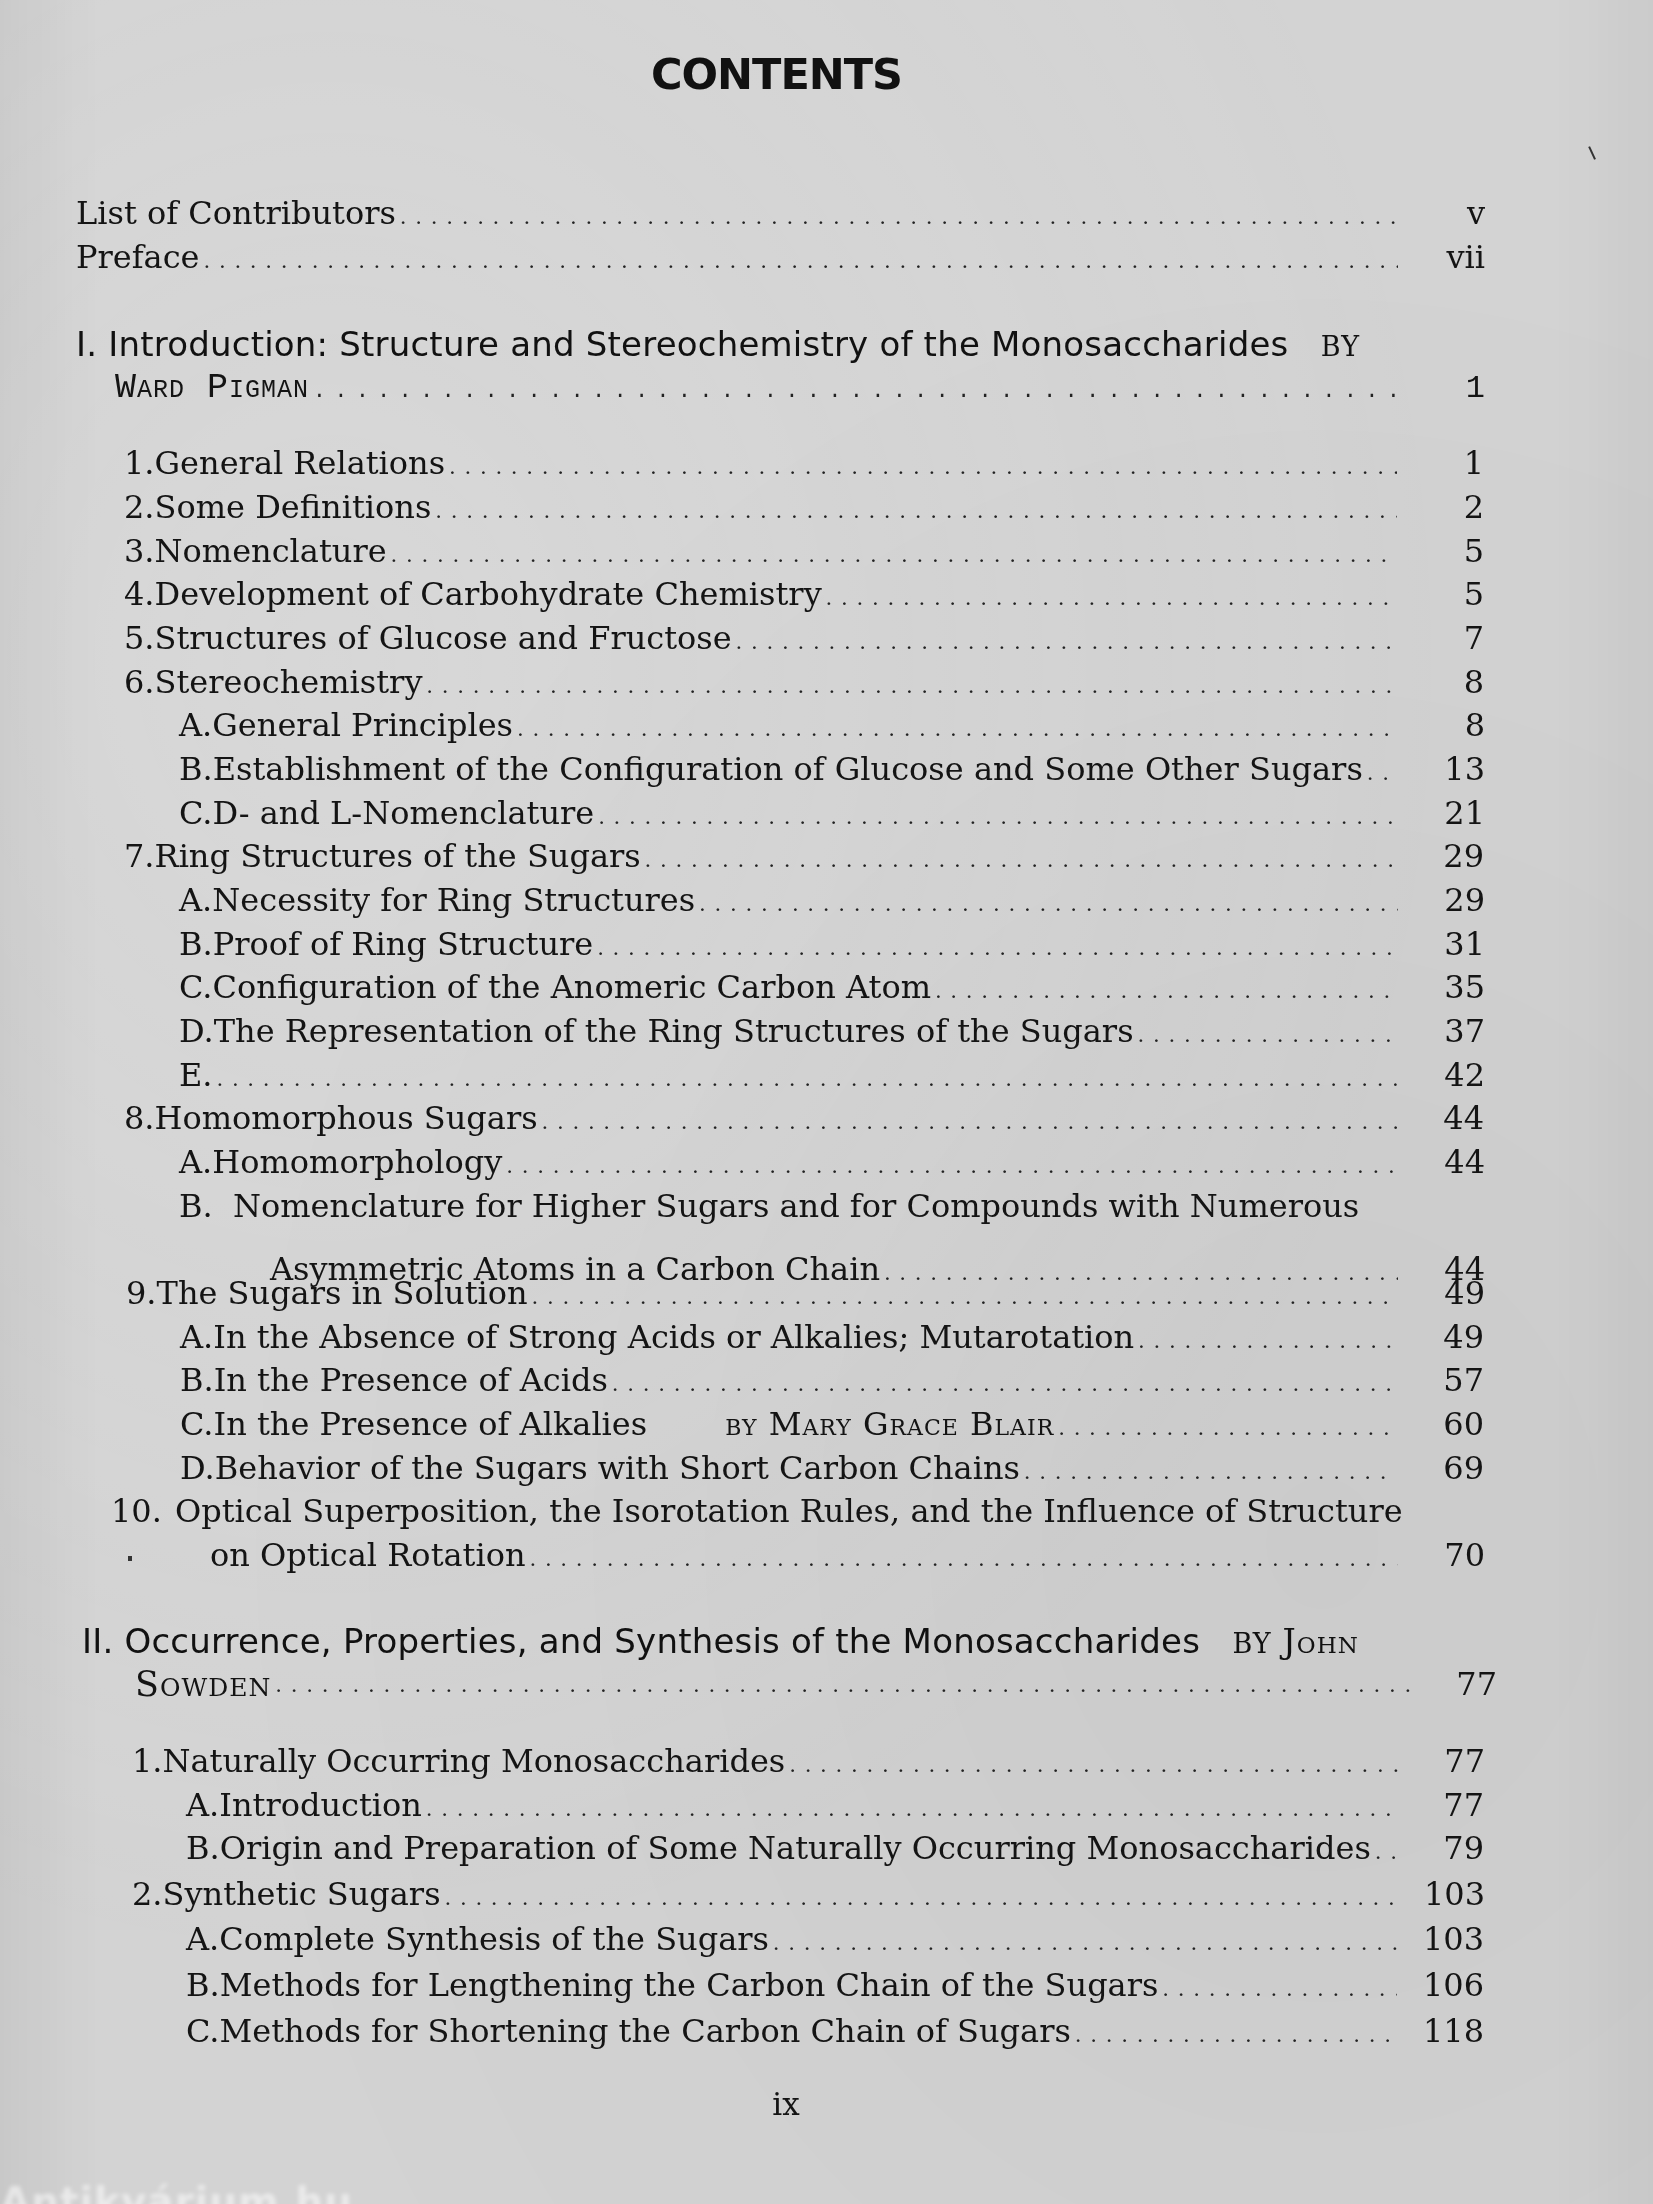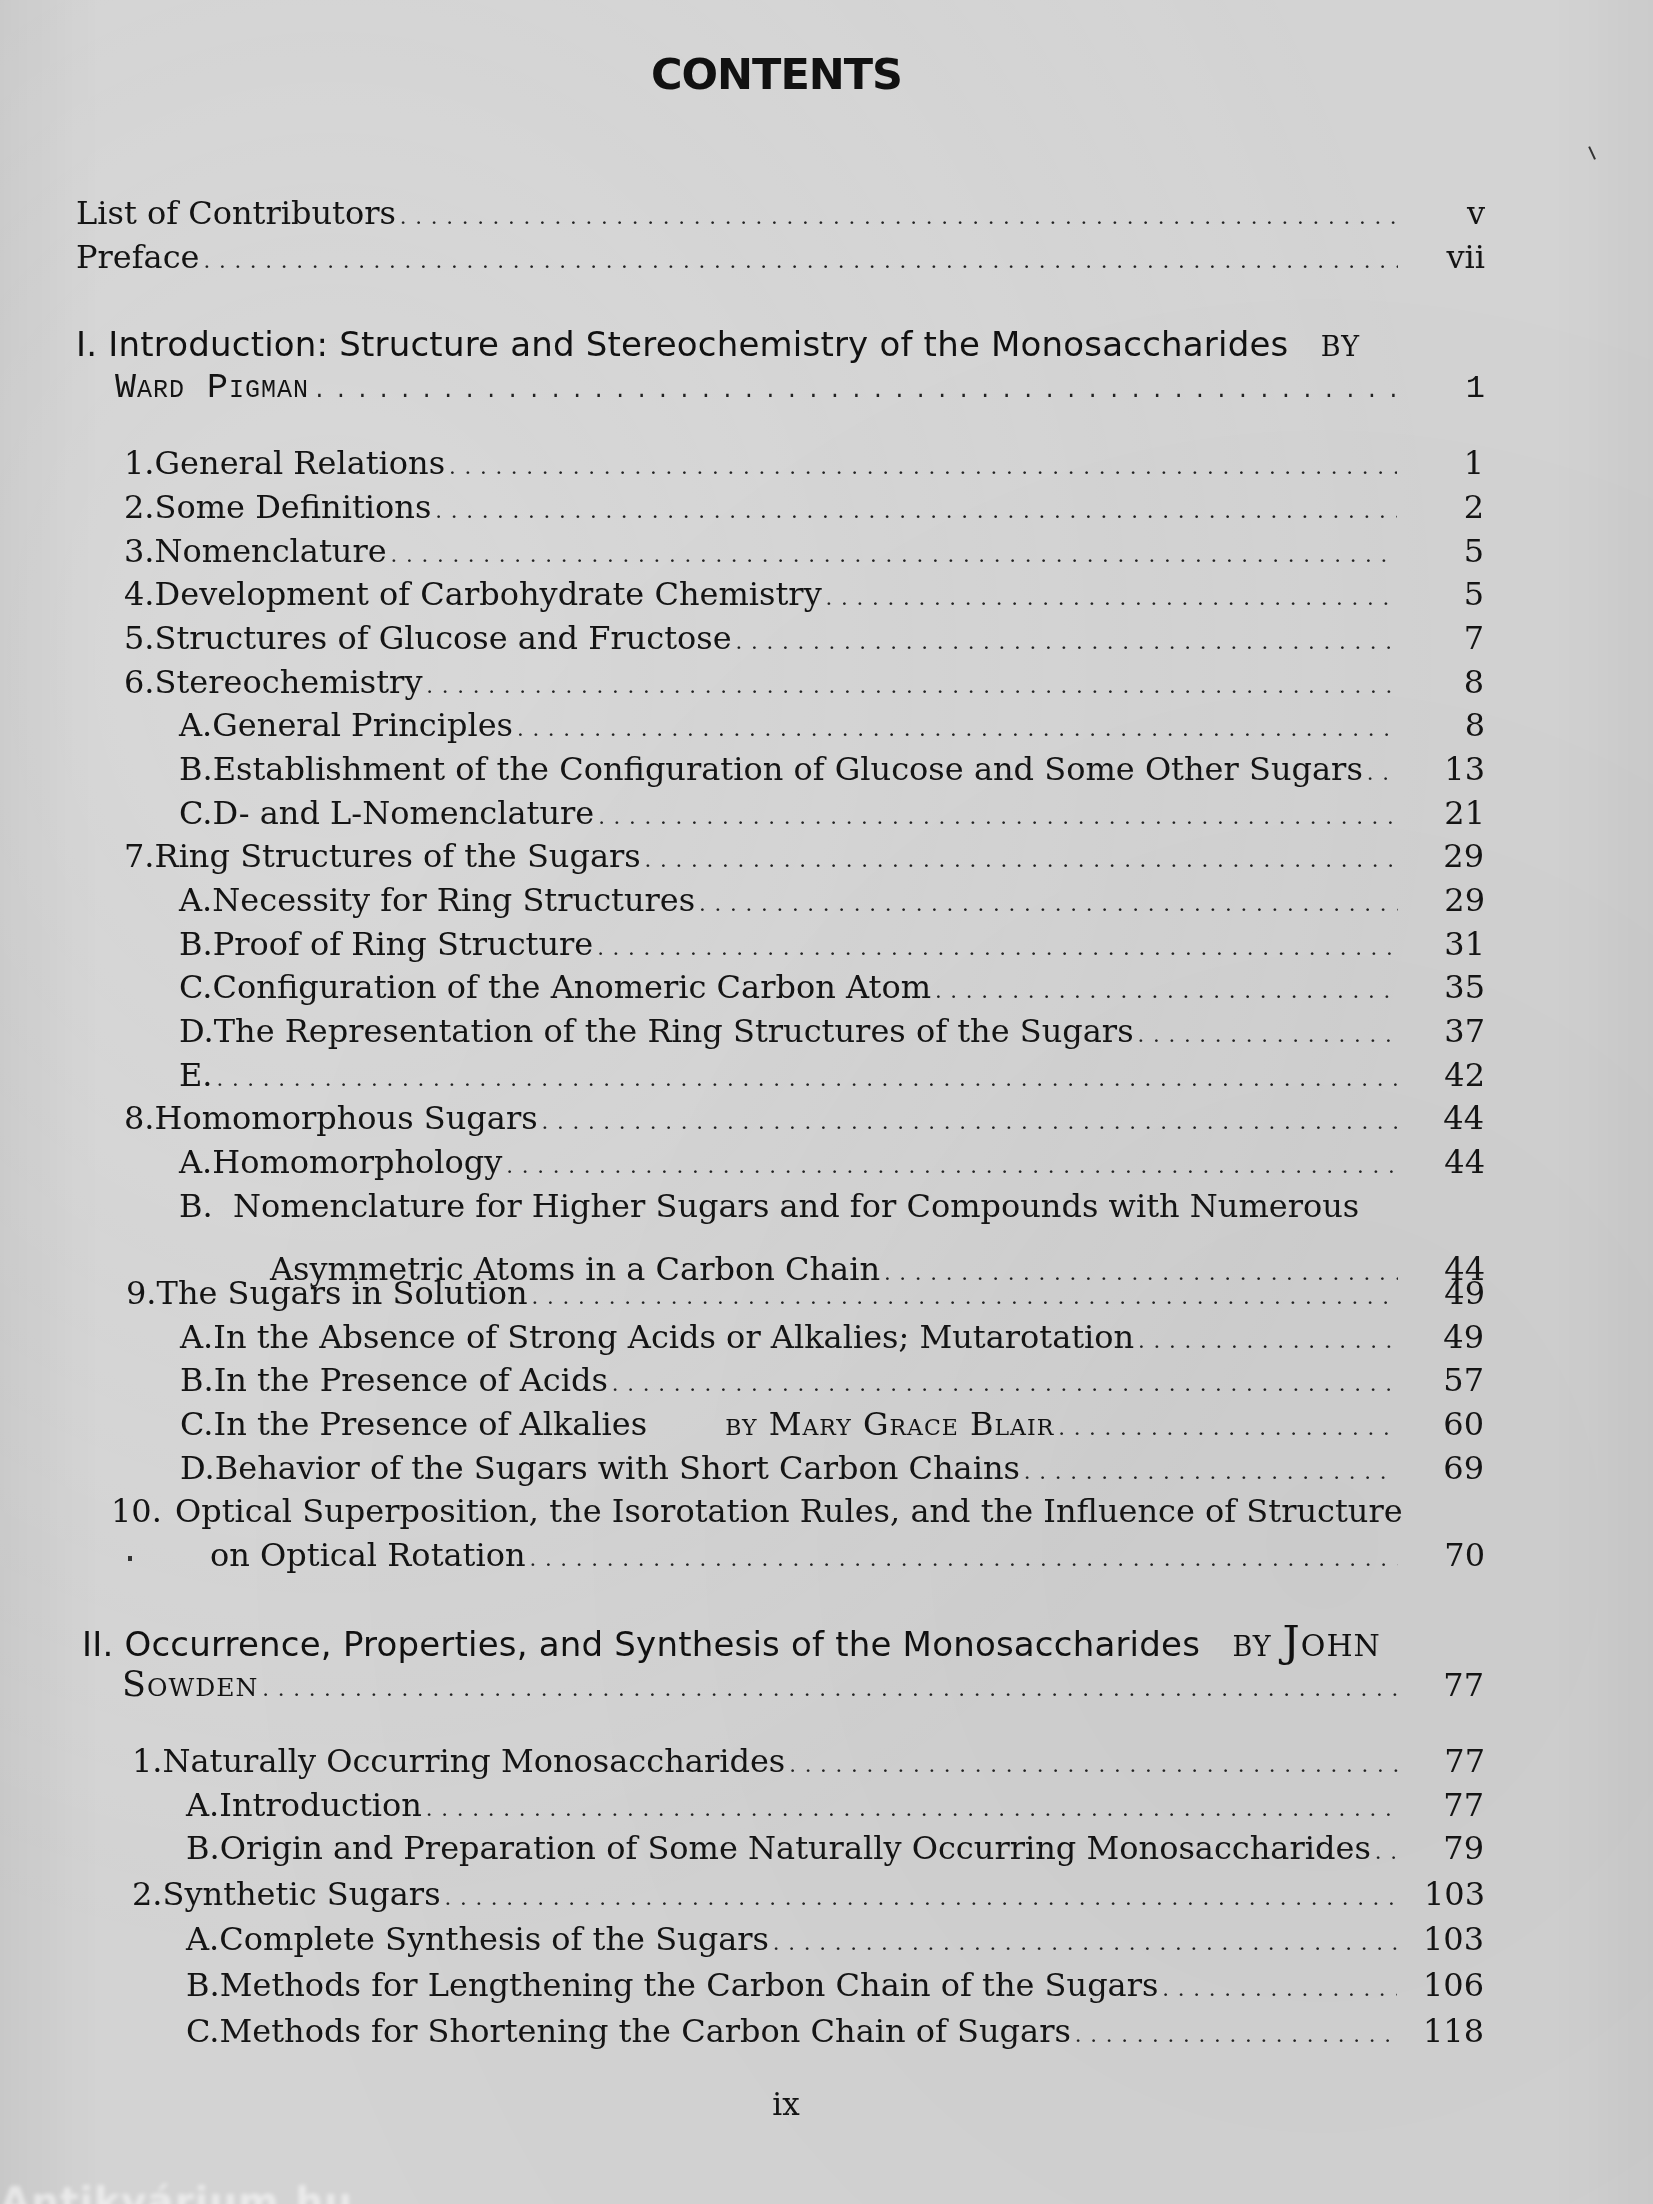--- a/index.html
+++ b/index.html
@@ -228,23 +228,23 @@
       <span class="label">on Optical Rotation</span>
       <span class="dots">..............................................................................................................................</span>
       <span class="page">70</span>
     </div>
   </div>
 
 <div class="chapter" style="left:82px; top:1619px;">
   <span>II.</span>
   <span>Occurrence, Properties, and Synthesis of the Monosaccharides</span>
   <span class="by">BY</span>
-  <span class="sc" style="font-family:'DejaVu Serif','Liberation Serif',serif; font-size:43px; letter-spacing:1px;">John</span>
-</div>
-<div class="row author-row" style="left:122px; top:1663px; width:1362px;">
+  <span class="sc" style="font-family:'DejaVu Serif','Liberation Serif',serif; font-size:33px; letter-spacing:1px;">John</span>
+</div>
+<div class="row author-row" style="left:135px; top:1663px; width:1362px;align-items:flex-end;">
   <span class="label">Sowden</span>
   <span class="dots">..............................................................................................................................</span>
   <span class="page">77</span>
 </div>
 
 <div id="ch2-entries">
     <div class="row" style="left: 132px; top: 1740px; width: 1353px;">
       <span class="num" style="width: 47px;">1.</span>
       <span class="label">Naturally Occurring Monosaccharides</span>
       <span class="dots">..............................................................................................................................</span>

